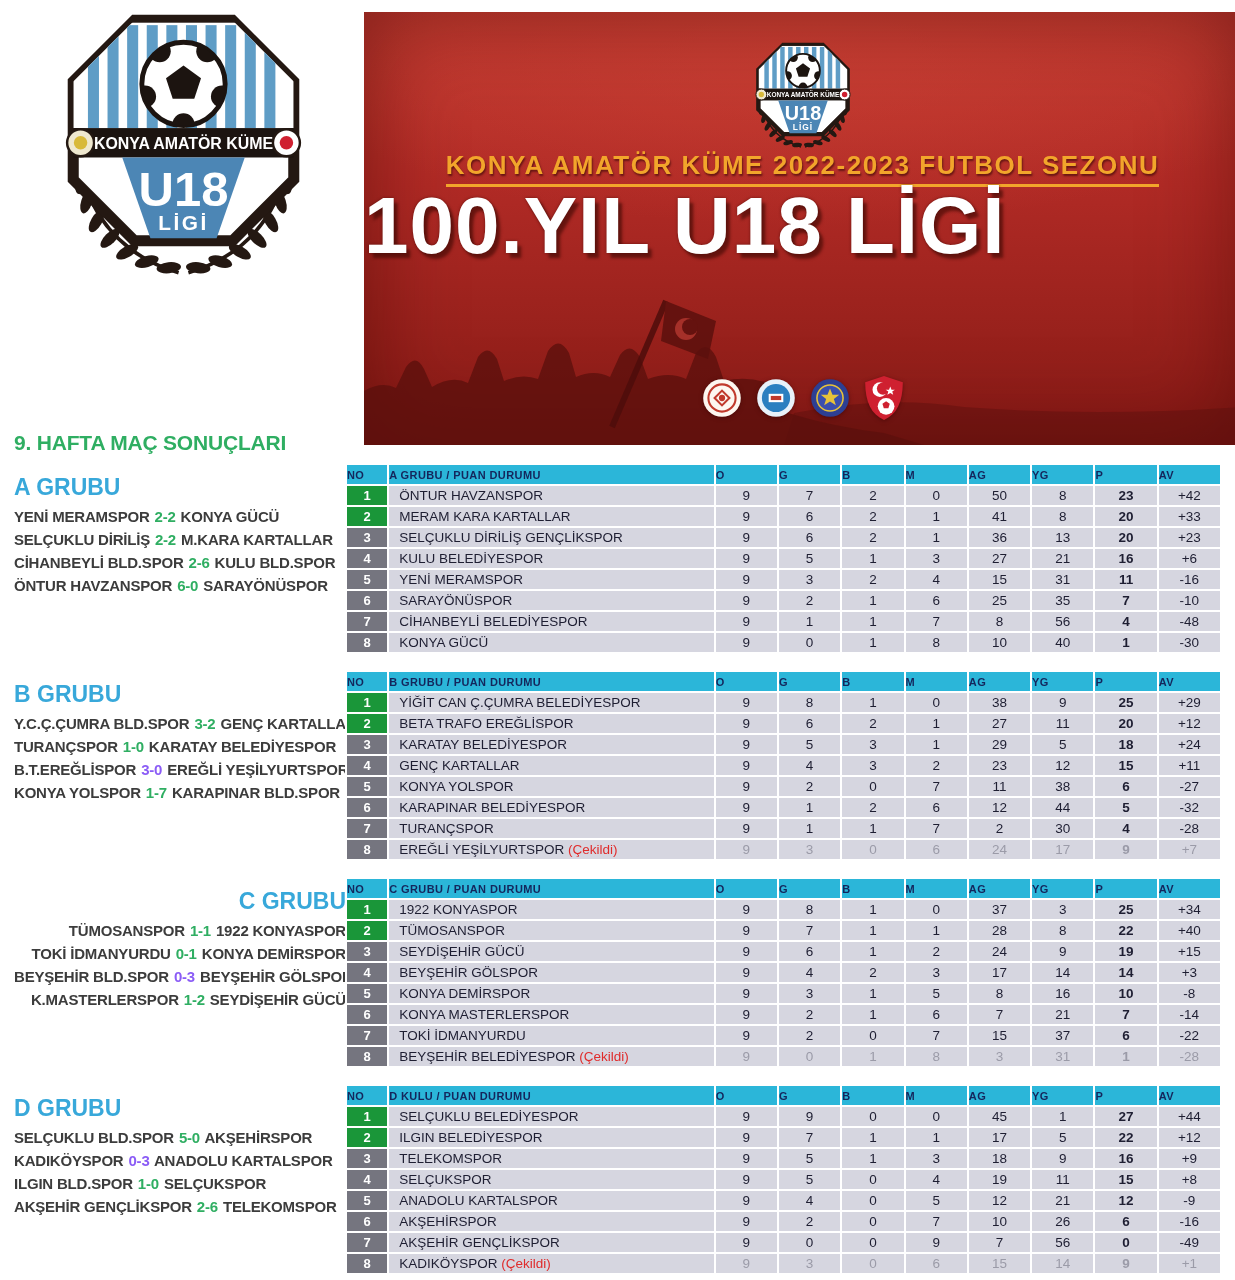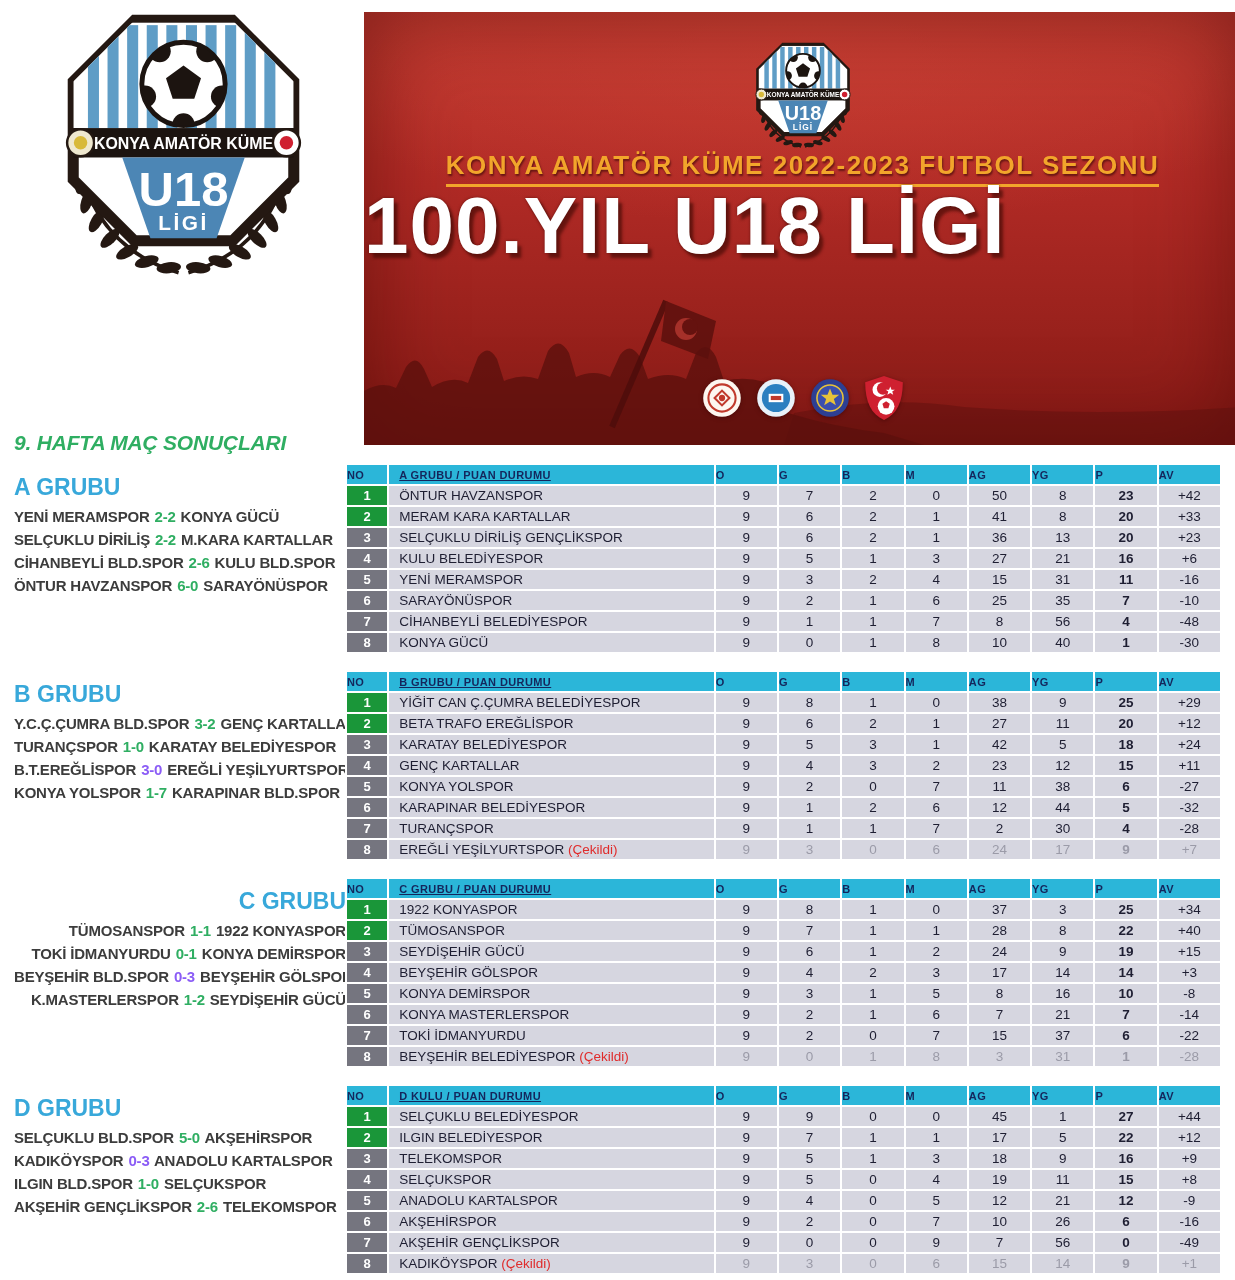--- a/index.html
+++ b/index.html
@@ -33,38 +33,38 @@
     text-shadow:4px 5px 3px rgba(60,8,4,.6), 0 0 3px rgba(60,8,4,.6);
   }
   .mini-logos{
     position:absolute;bottom:24px;left:50%;transform:translateX(-50%);
     display:flex;gap:12px;align-items:center;
   }
   .mini-logos svg{width:42px;height:46px;filter:drop-shadow(0 1px 2px rgba(50,0,0,.5));}
   
   .sb-title{
     position:absolute;left:14px;top:431px;font-size:21px;font-weight:bold;
-    color:#2fae62;letter-spacing:-.2px;white-space:nowrap;font-style:italic;
+    color:#2fae62;letter-spacing:-.2px;white-space:nowrap;
   }
   .sb-group{position:absolute;left:14px;width:332px;}
   .sb-heading{font-size:23px;font-weight:bold;color:#38a8da;margin:0 0 4px 0;}
   .sb-line{font-size:15px;font-weight:bold;color:#3c3c3c;line-height:23px;white-space:nowrap;letter-spacing:-.2px;}
   .sb-score{padding:0 1px;}
   .sb-score.green{color:#2fae62;margin-top:40px;}
   .sb-score.red{color:#8b5cf6;}
   
   table.standings{
     position:absolute;left:345px;width:877px;border-collapse:separate;border-spacing:2px;
     table-layout:fixed;background:#ffffff;
   }
   table.standings th{
     background:#2bb6d9;color:#14265c;font-size:11px;font-weight:bold;height:19px;
     letter-spacing:.4px;text-align:left;padding:0;overflow:hidden;
   }
-  table.standings th.title-col{text-align:left;padding-left:10px;text-decoration:underline;}
+  table.standings th.title-col{text-align:left;padding-left:0;}
   table.standings td{
     background:#d6d6e0;height:19px;padding:0;font-size:13.5px;text-align:center;
     color:#1e1e32;overflow:hidden;white-space:nowrap;
   }
   table.standings td.team{text-align:left;padding-left:10px;}
   table.standings td.rank{color:#ffffff;font-weight:bold;font-size:13px;}
   table.standings td.rank.green{background:#1a9639;}
   table.standings td.rank.gray{background:#75757f;}
   table.standings td.pts{font-weight:bold;}
   table.standings tr.withdrawn td.stat{color:#9b9ba8;}
@@ -418,21 +418,21 @@
           <td class="stat pts">20</td>
           <td class="stat">+12</td>
         </tr>
         <tr>
           <td class="rank gray">3</td>
           <td class="team"><span>KARATAY BELEDİYESPOR</span></td>
           <td class="stat">9</td>
           <td class="stat">5</td>
           <td class="stat">3</td>
           <td class="stat">1</td>
-          <td class="stat">42</td>
+          <td class="stat">29</td>
           <td class="stat">5</td>
           <td class="stat pts">18</td>
           <td class="stat">+24</td>
         </tr>
         <tr>
           <td class="rank gray">4</td>
           <td class="team"><span>GENÇ KARTALLAR</span></td>
           <td class="stat">9</td>
           <td class="stat">4</td>
           <td class="stat">3</td>

